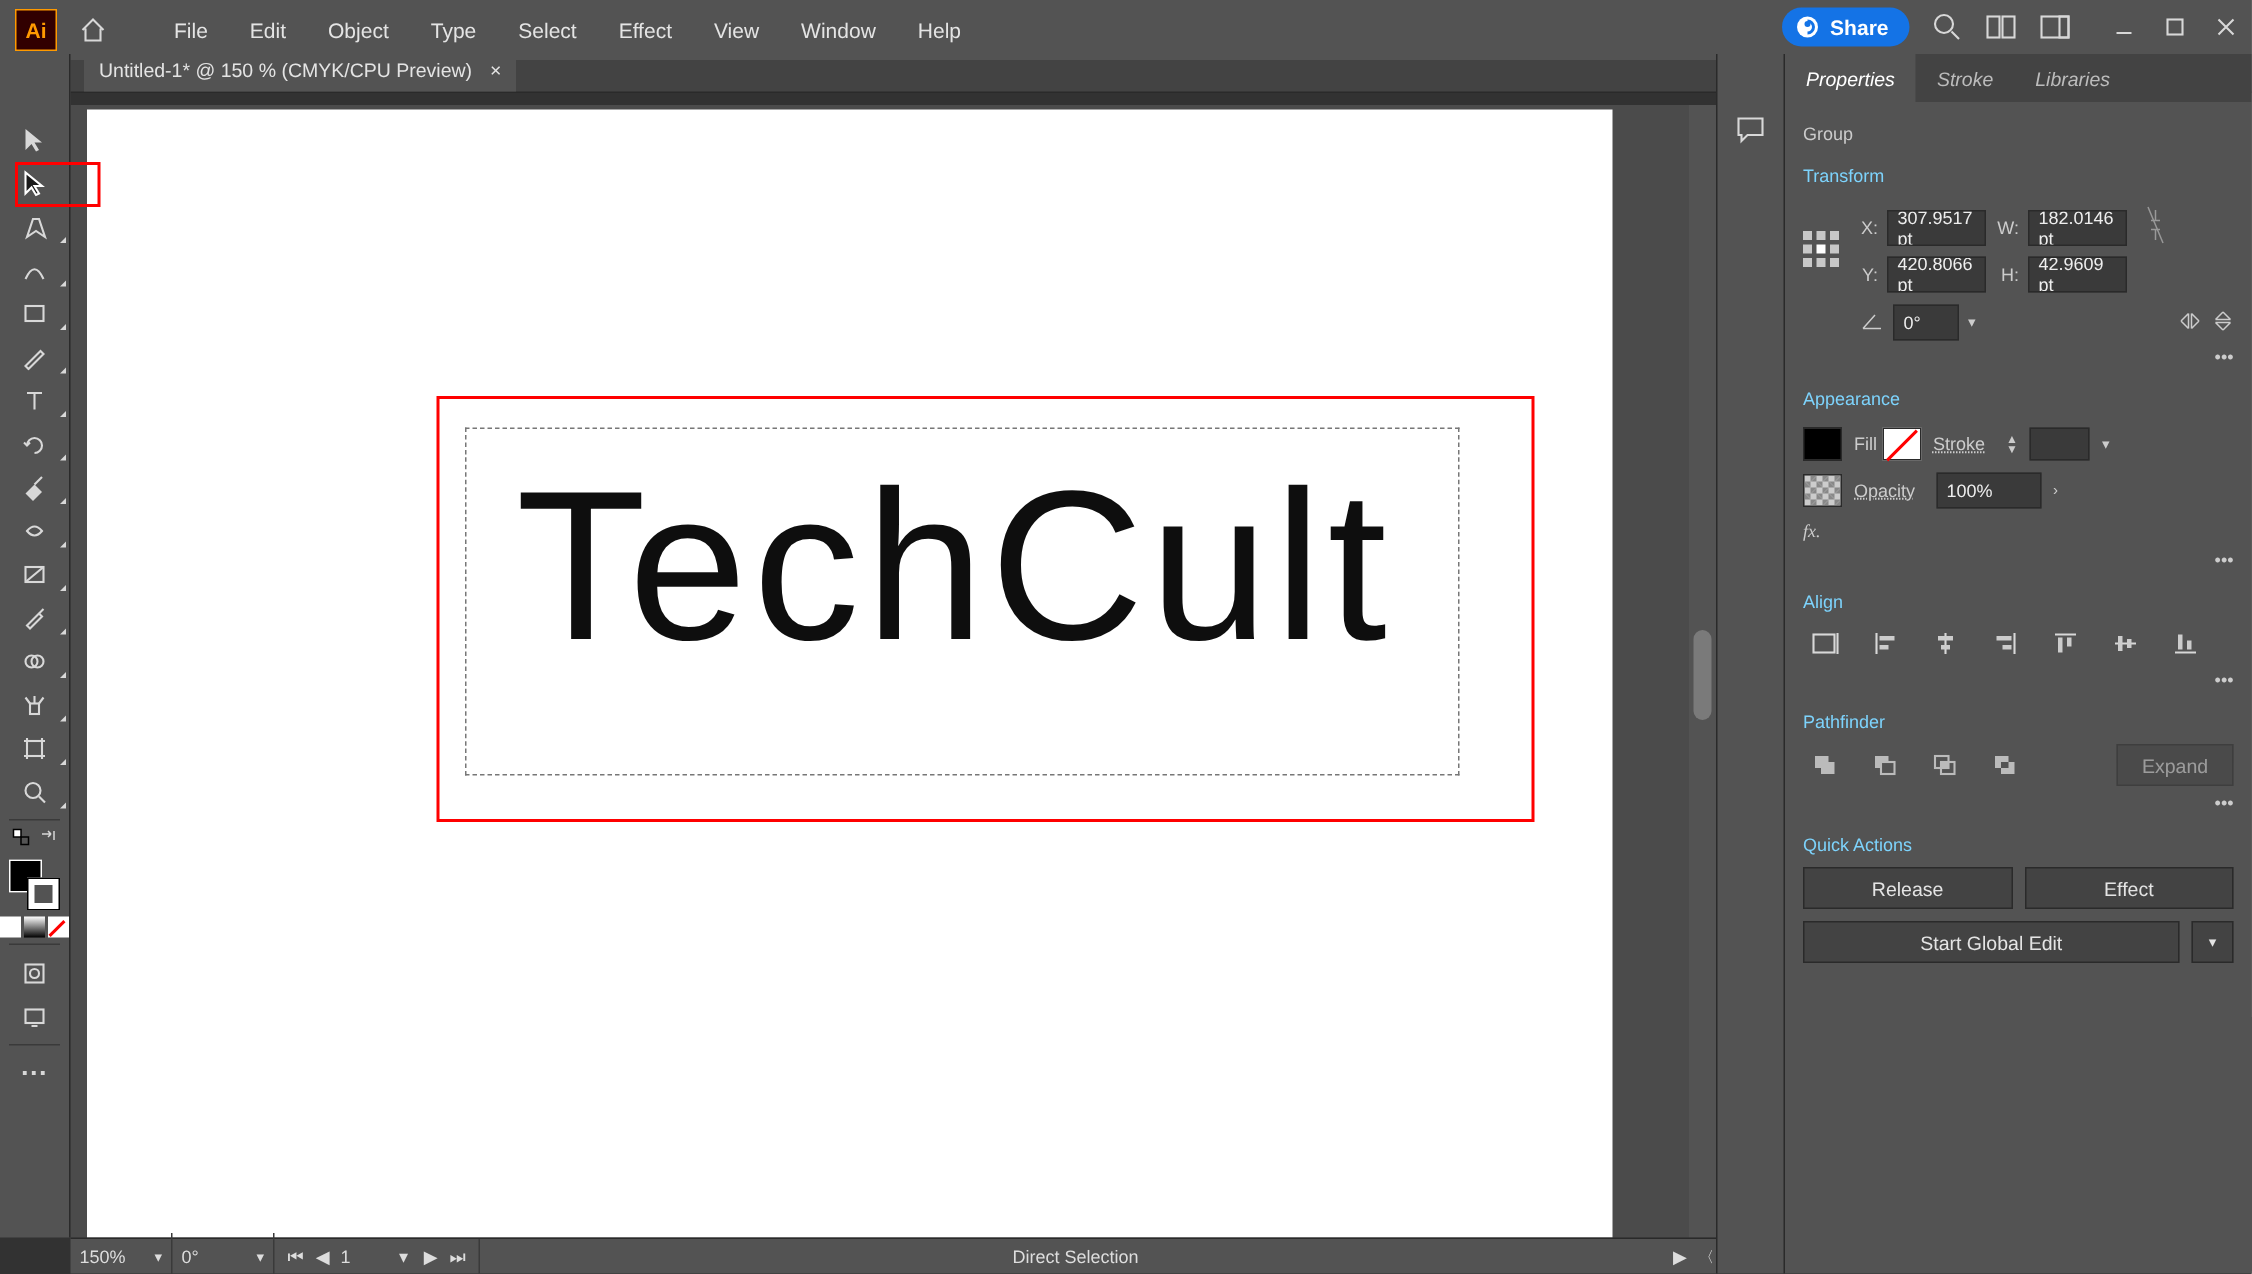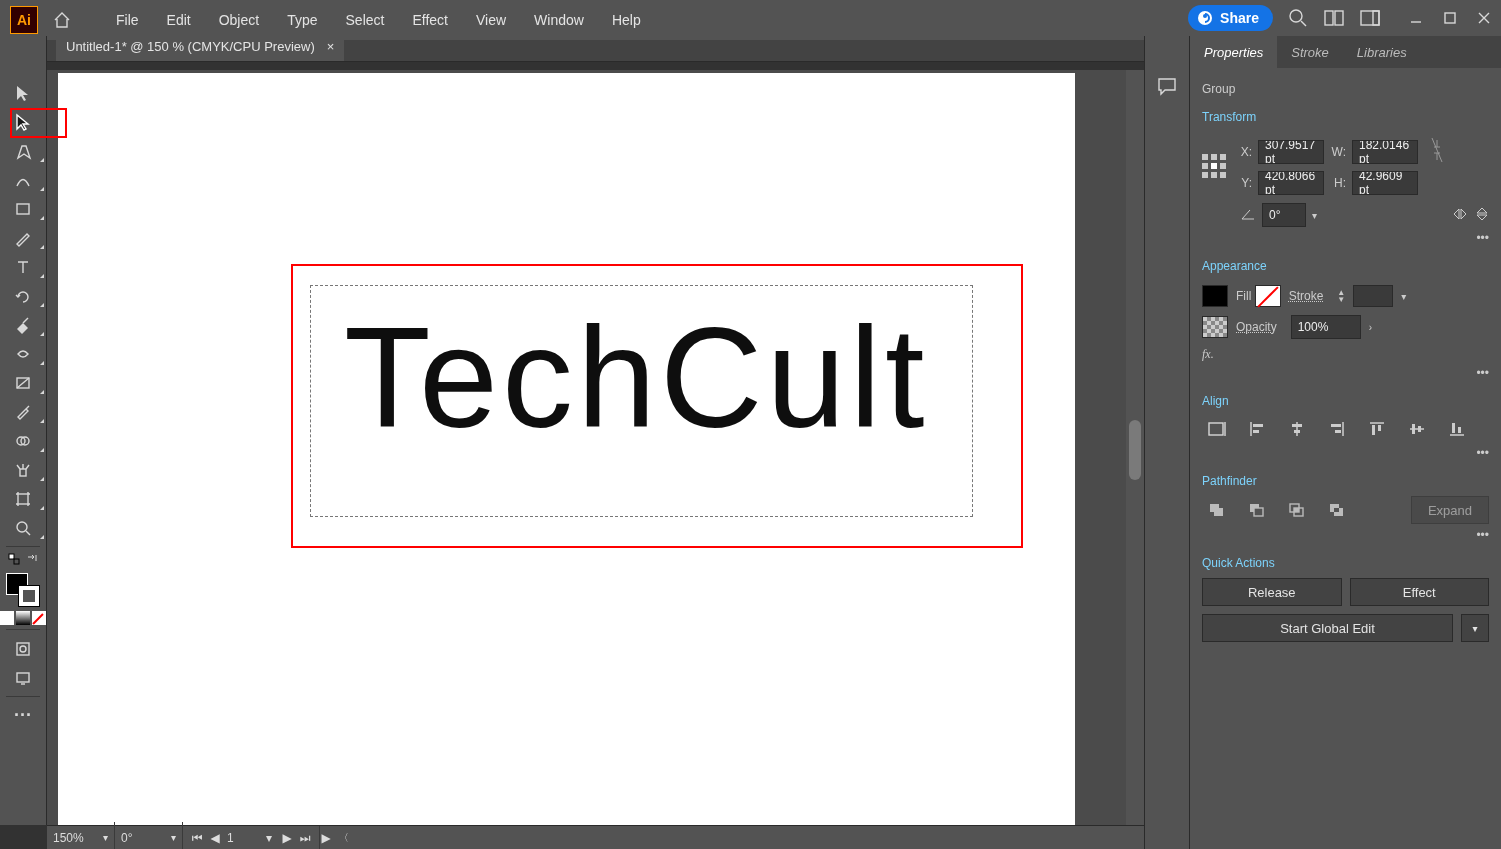--- a/index.html
+++ b/index.html
@@ -410,20 +410,21 @@
     <span class="chev">▾</span>
   </div>
   <div class="sb-nav">
     <span>⏮</span>
     <span>◀</span>
     <input style="background: transparent; border: none; color: rgb(221, 221, 221); width: 30px; font-size: 12px;" value="1">
     <span class="chev">▾</span>
     <span>▶</span>
     <span>⏭</span>
   </div>
+  <div class="sb-tool">Direct Selection</div>
   <div style="width:30px;display:flex;justify-content:center;gap:8px">
     <span>▶</span>
     <span style="font-size:10px">〈</span>
   </div>
 </div>
 
 <div class="right-dock">
   <div class="mini-dock">
     <span>
       <svg width="22" height="20" viewBox="0 0 22 20">

